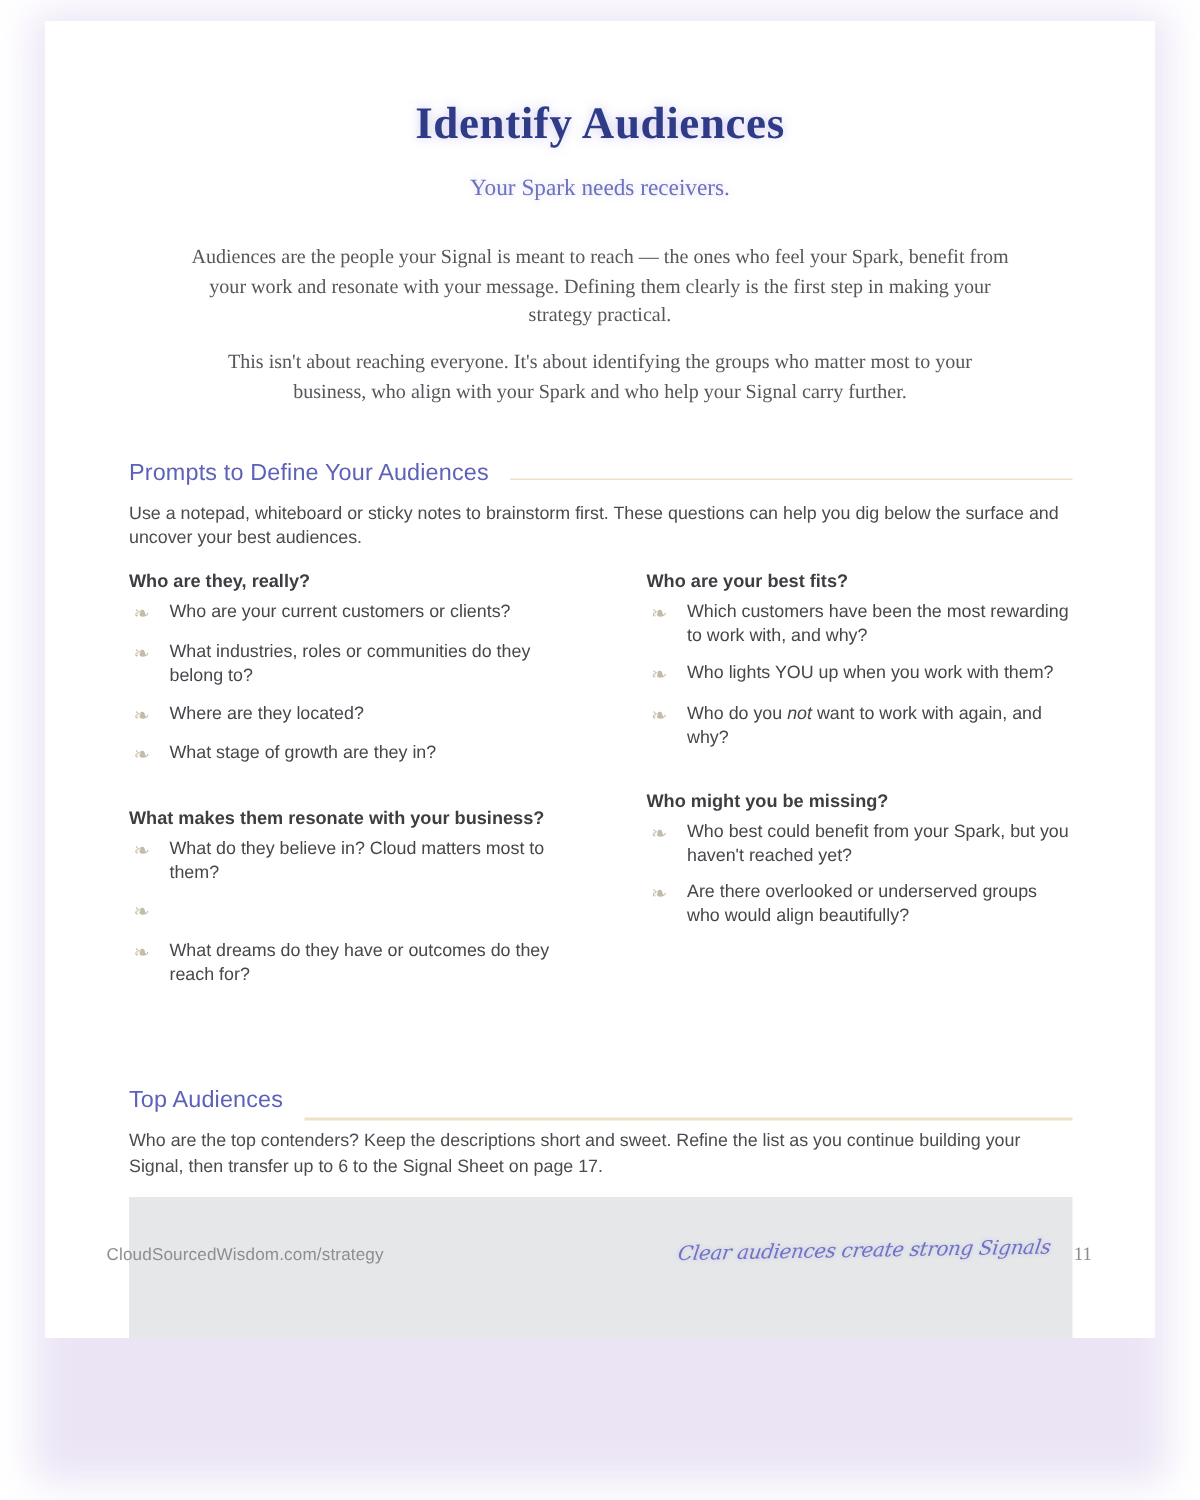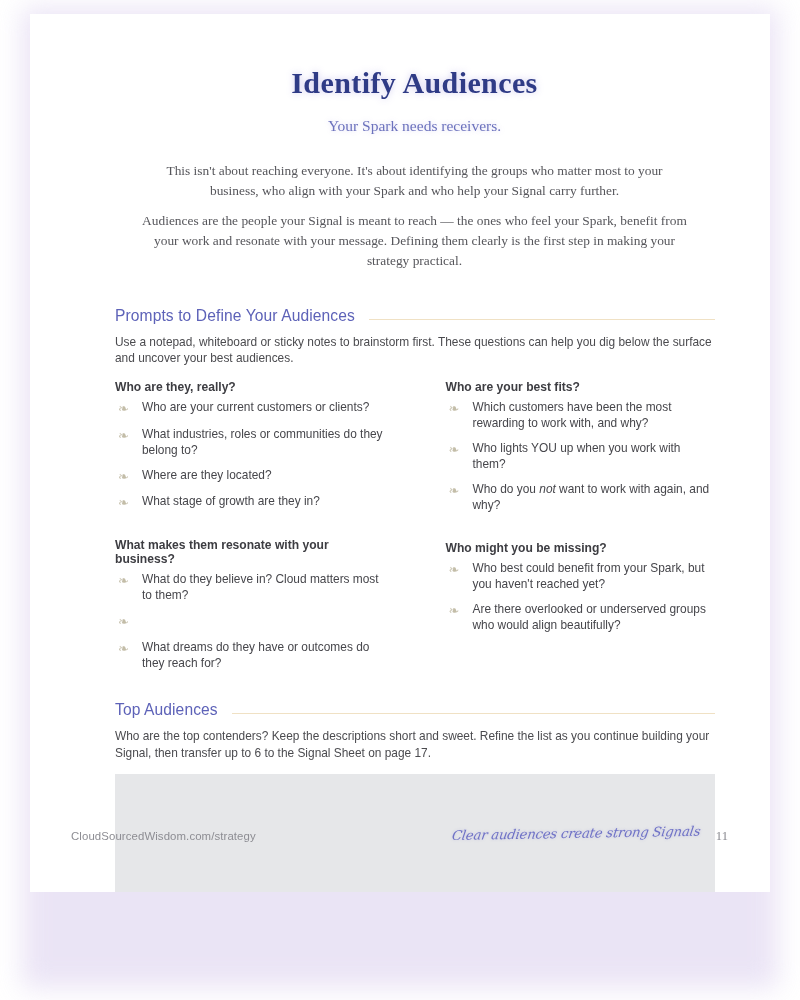--- a/index.html
+++ b/index.html
@@ -34,21 +34,20 @@
     border-radius: 3px;
   }
   .page {
     position: absolute;
     left: 30px;
     top: 14px;
     width: 740px;
     height: 878px;
     background: #ffffff;
     overflow: hidden;
-    padding-left: 29px;
   }
 
   
   .title-wrap { text-align: center; padding-top: 52px; }
   .doc-title {
     font-family: "Liberation Serif", "DejaVu Serif", serif;
     font-size: 30px;
     font-weight: 700;
     color: #2f3b86;
     letter-spacing: .4px;
@@ -217,22 +216,22 @@
   <div class="glow"></div>
 
   <div class="page">
 
     <div class="title-wrap">
       <div class="doc-title">Identify Audiences</div>
       <div class="doc-subtitle">Your Spark needs receivers.</div>
     </div>
 
     <div class="intro intro-block">
+      <p>Audiences are the people your Signal is meant to reach — the ones who feel your Spark, benefit from your work and resonate with your message. Defining them clearly is the first step in making your strategy practical.</p>
       <p>This isn't about reaching everyone. It's about identifying the groups who matter most to your business, who align with your Spark and who help your Signal carry further.</p>
-      <p>Audiences are the people your Signal is meant to reach — the ones who feel your Spark, benefit from your work and resonate with your message. Defining them clearly is the first step in making your strategy practical.</p>
     </div>
 
     <div class="content">
 
       <div class="section-head">
         <div class="label">Prompts to Define Your Audiences</div>
         <div class="rule"></div>
       </div>
       <div class="section-blurb">Use a notepad, whiteboard or sticky notes to brainstorm first. These questions can help you dig below the surface and uncover your best audiences.</div>
 
@@ -308,21 +307,21 @@
               <li>
                 <span class="bullet">❧</span>
                 <span class="ptext">Are there overlooked or underserved groups who would align beautifully?</span>
               </li>
             </ul>
           </div>
         </div>
 
       </div>
 
-      <div class="section-head" style="margin-top:20px;">
+      <div class="section-head" style="margin-top:58px;align-items:flex-end;">
         <div class="label">Top Audiences</div>
         <div class="rule"></div>
       </div>
       <div class="section-blurb">Who are the top contenders? Keep the descriptions short and sweet. Refine the list as you continue building your Signal, then transfer up to 6 to the Signal Sheet on page 17.</div>
 
       <div class="answer-box"></div>
 
     </div>
 
     <div class="insight">

